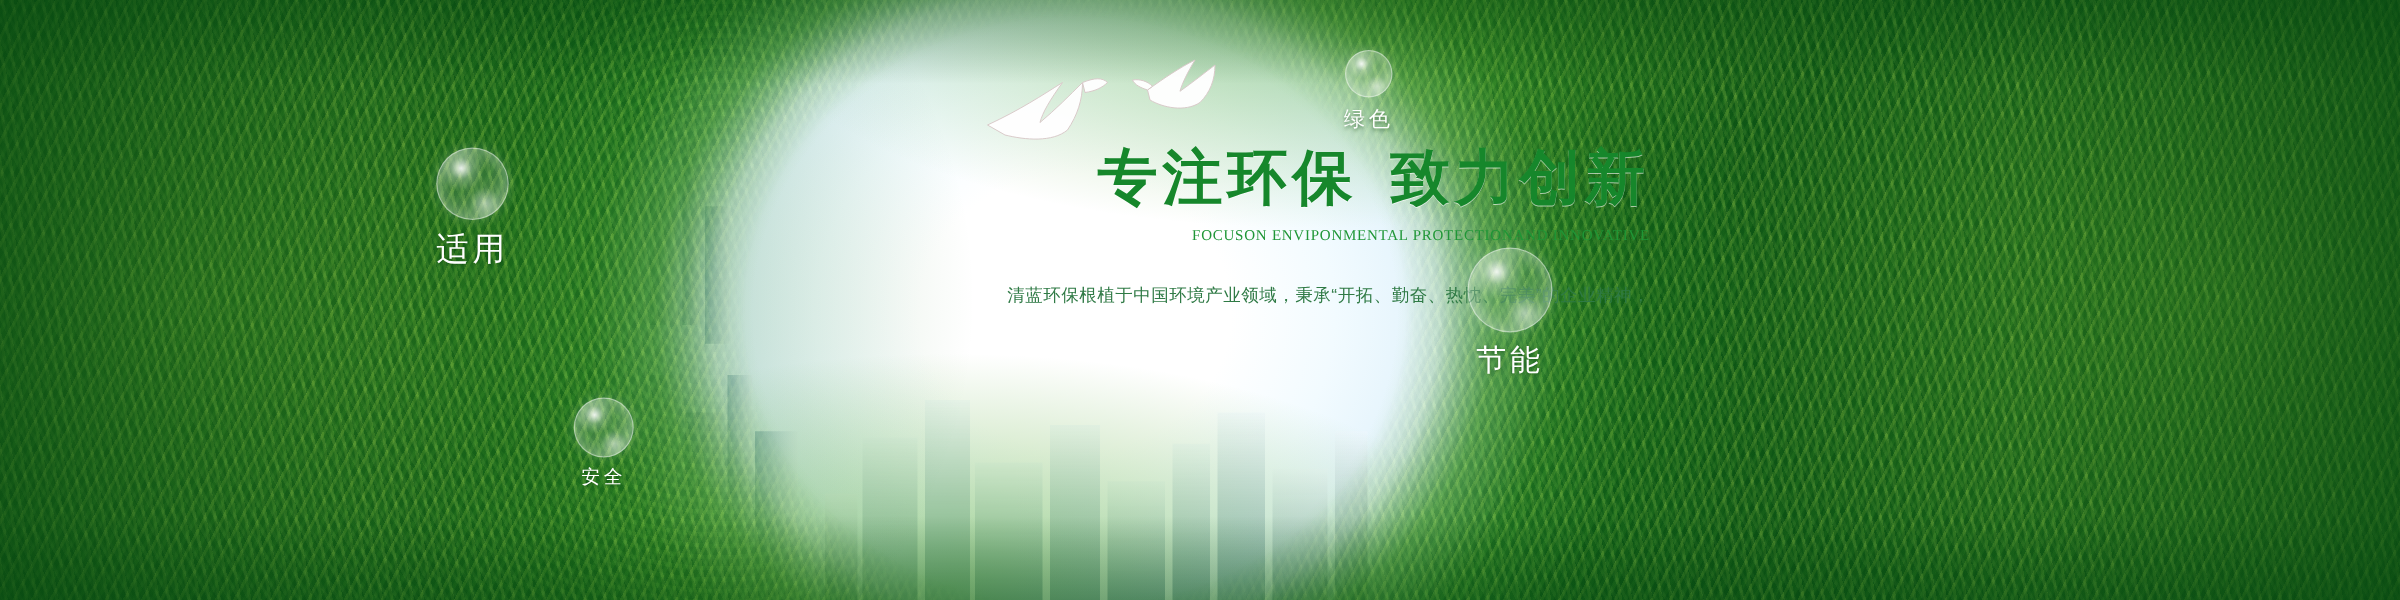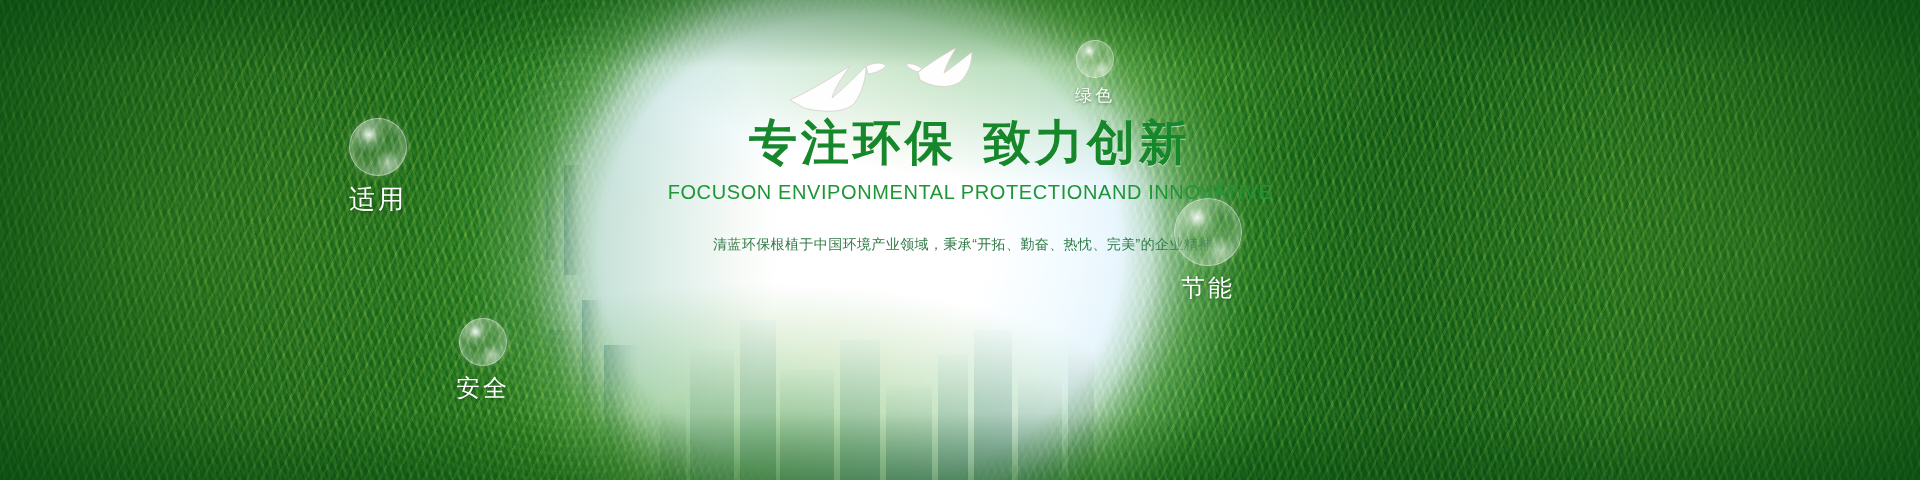--- a/index.html
+++ b/index.html
@@ -101,38 +101,39 @@
 
   
   .birds { position: absolute; left: 770px; top: 18px; }
 
   
   .copy {
     position: absolute;
     left: 620px;
     top: 118px;
     width: 700px;
-    text-align: center;
+    text-align: right;
   }
   .headline {
     font-size: 48px;
     line-height: 1.06;
     font-weight: bold;
     color: #16872b;
     letter-spacing: 4px;
     white-space: nowrap;
     text-shadow: 0 1px 0 rgba(255,255,255,0.6);
   }
   .headline .gap { display: inline-block; width: 26px; }
   .subline {
     margin-top: 12px;
-    font-size: 20px;
+    font-size: 12px;
     letter-spacing: 0.6px;
     color: #1f9636;
     white-space: nowrap;
+    font-family: Liberation Serif, serif;
   }
   .para {
     margin-top: 26px;
     font-size: 14px;
     line-height: 2.0;
     color: #2f7a45;
     letter-spacing: 0.4px;
     white-space: nowrap;
   }
 
@@ -268,21 +269,21 @@
     <div class="para">清蓝环保根植于中国环境产业领域，秉承“开拓、勤奋、热忱、完美”的企业精神，</div>
   </div>
 
   <div class="bub-group" style="left:318px; top:118px; width:120px;">
     <div class="bubble" style="width:56px;height:56px;margin:0 auto;"></div>
     <div class="bub-label">适用</div>
   </div>
 
   <div class="bub-group" style="left:428px; top:318px; width:110px;">
     <div class="bubble" style="width:46px;height:46px;margin:0 auto;"></div>
-    <div class="bub-label" style="font-size:24px">安全</div>
+    <div class="bub-label" style="font-size:15px">安全</div>
   </div>
 
   <div class="bub-group" style="left:1040px; top:40px; width:110px;">
     <div class="bubble" style="width:36px;height:36px;margin:0 auto;"></div>
     <div class="bub-label" style="font-size:17px">绿色</div>
   </div>
 
   <div class="bub-group" style="left:1138px; top:198px; width:140px;text-align:center;">
     <div class="bubble" style="width:66px;height:66px;margin:0 auto;"></div>
     <div class="bub-label" style="font-size:24px">节能</div>

